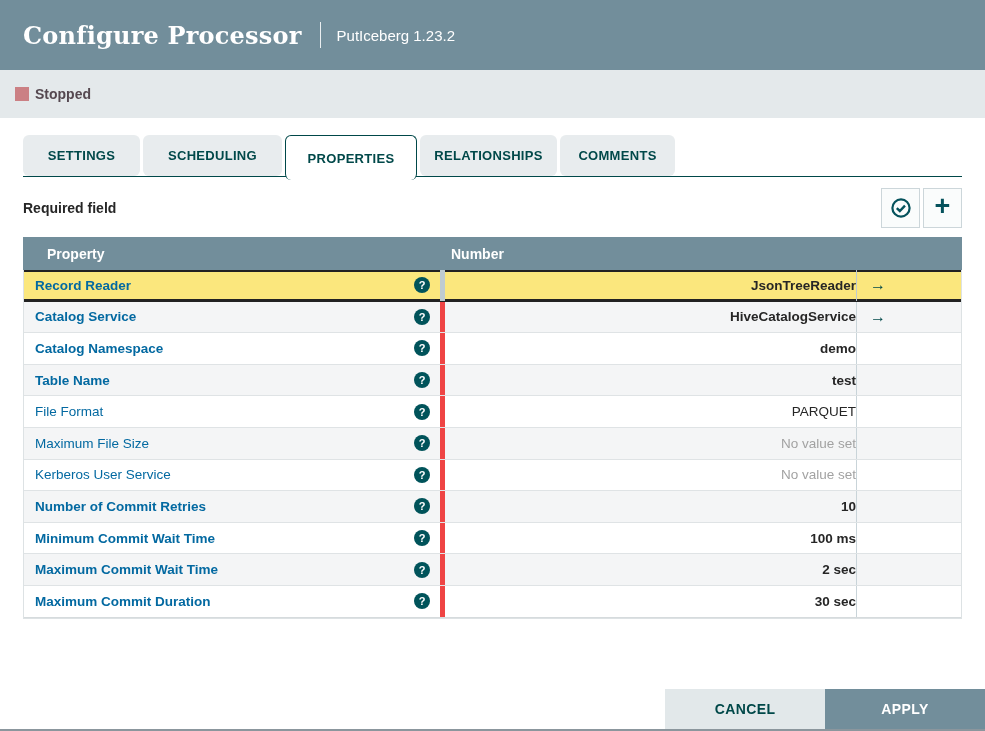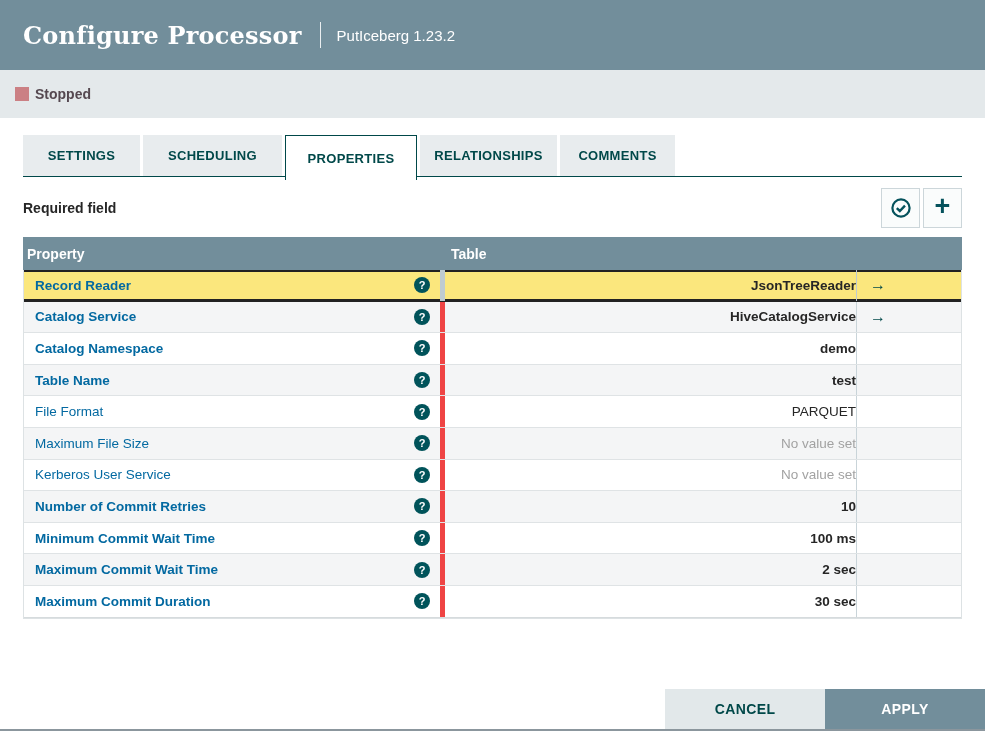--- a/index.html
+++ b/index.html
@@ -35,21 +35,21 @@
   .content { padding: 0 23px; flex: 0 0 auto; }
 
   
   .tab-bar {
     margin-top: 17px; height: 42px; display: flex; align-items: flex-start;
     border-bottom: 1px solid #004849; overflow: visible; position: relative;
   }
   .tab {
     height: 41px; background: #E8ECEE; color: #004849; font-size: 13px; font-weight: bold;
     letter-spacing: 0.3px; display: flex; align-items: center; justify-content: center;
-    margin-right: 3px; cursor: pointer; position: relative;
+    margin-right: 3px; cursor: pointer; position: relative; border-radius: 6px;
   }
   .tab.active {
     background: #ffffff; border: 1px solid #004849; border-bottom: none;
     height: 45px; z-index: 2;
   }
   .tab-settings { width: 117px; }
   .tab-scheduling { width: 139px; }
   .tab-properties { width: 132px; }
   .tab-relationships { width: 137px; }
   .tab-comments { width: 115px; }
@@ -65,21 +65,21 @@
     display: flex; align-items: center; justify-content: center; cursor: pointer;
   }
   .plus-glyph { color: #05525C; font-size: 27px; font-weight: bold; line-height: 1; margin-top: -3px; }
 
   
   .prop-table { margin-top: 9px; width: 939px; border: 1px solid #DDE2E4; border-top: none; }
   .prop-table-header {
     height: 33px; background: #728E9B; color: #fff; display: flex; align-items: center;
     font-size: 14px; font-weight: bold; margin: 0 -1px; 
   }
-  .hdr-property { width: 417px; padding-left: 4px; }
+  .hdr-property { width: 417px; padding-left: 24px; }
   .hdr-value { width: 416px; padding-left: 11px; }
   .prop-row {
     height: 31.6px; display: flex; align-items: stretch; font-size: 13.5px;
     border-bottom: 1px solid #DFE3E5; background: #fff;
   }
   .prop-row:last-child { border-bottom: 1px solid #D6DBDD; }
   .prop-row:nth-child(even) { background: #F4F5F6; }
   .prop-row.selected {
     background: #FBE77D;
     box-shadow: inset 0 2px 0 #222222, inset 0 -2px 0 #222222;
@@ -163,21 +163,21 @@
         </div>
         <div class="icon-btn">
           <span class="plus-glyph">+</span>
         </div>
       </div>
     </div>
 
     <div class="prop-table">
       <div class="prop-table-header">
         <span class="hdr-property">Property</span>
-        <span class="hdr-value">Table</span>
+        <span class="hdr-value">Number</span>
       </div>
       <div id="table-body">
           <div class="prop-row req selected">
     <div class="cell cell-property">
       <span class="prop-name">Record Reader</span>
       <span class="help-icon">?</span>
     </div>
     <div class="cell cell-value">
       <span class="prop-value">JsonTreeReader</span>
     </div>

